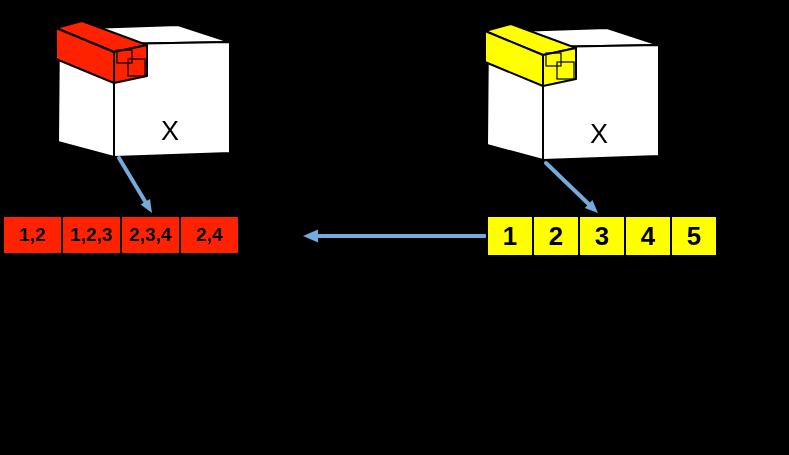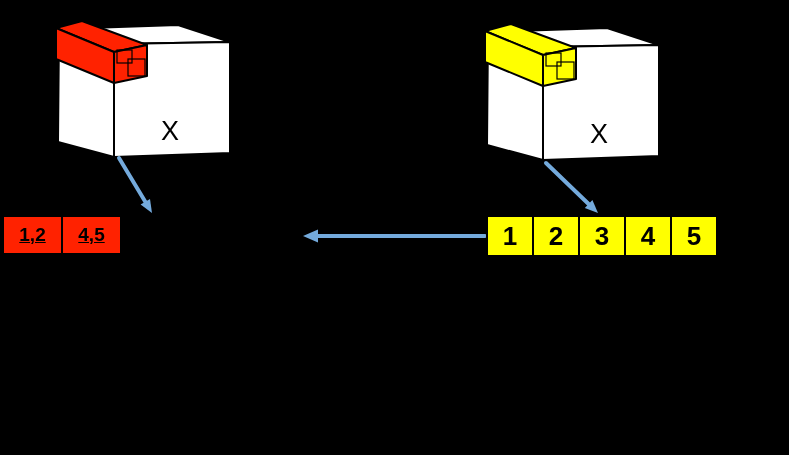--- a/index.html
+++ b/index.html
@@ -53,21 +53,21 @@
     text-align: center;
     line-height: 28px;
     user-select: none;
   }
   .x-label.left  { left: 149px; top: 117px; }
   .x-label.right { left: 578px; top: 120px; }
   .num-row {
     position: absolute;
     display: flex;
   }
-  .red-row    { left: 2px;   top: 215px; text-decoration: underline; }
+  .red-row    { left: 2px;   top: 215px; }
   .yellow-row { left: 486px; top: 215px; }
   .cell {
     box-sizing: border-box;
     border: 2px solid var(--outline, #000);
     display: flex;
     align-items: center;
     justify-content: center;
     font-weight: bold;
     color: var(--label_text, #000);
     user-select: none;
@@ -131,21 +131,23 @@
       <line class="arrow-line" x1="485" y1="236" x2="317" y2="236"></line>
       <polygon class="arrow-head" points="303,236 318,229.5 318,242.5"></polygon>
     </g>
   </svg>
 
   <div class="x-label left">X</div>
   <div class="x-label right">X</div>
 
   <div class="num-row red-row">
     <div class="cell">1,2</div>
-    <div class="cell">4,5</div>
+    <div class="cell">1,2,3</div>
+    <div class="cell">2,3,4</div>
+    <div class="cell">2,4</div>
   </div>
 
   <div class="num-row yellow-row">
     <div class="cell">1</div>
     <div class="cell">2</div>
     <div class="cell">3</div>
     <div class="cell">4</div>
     <div class="cell">5</div>
   </div>
 

